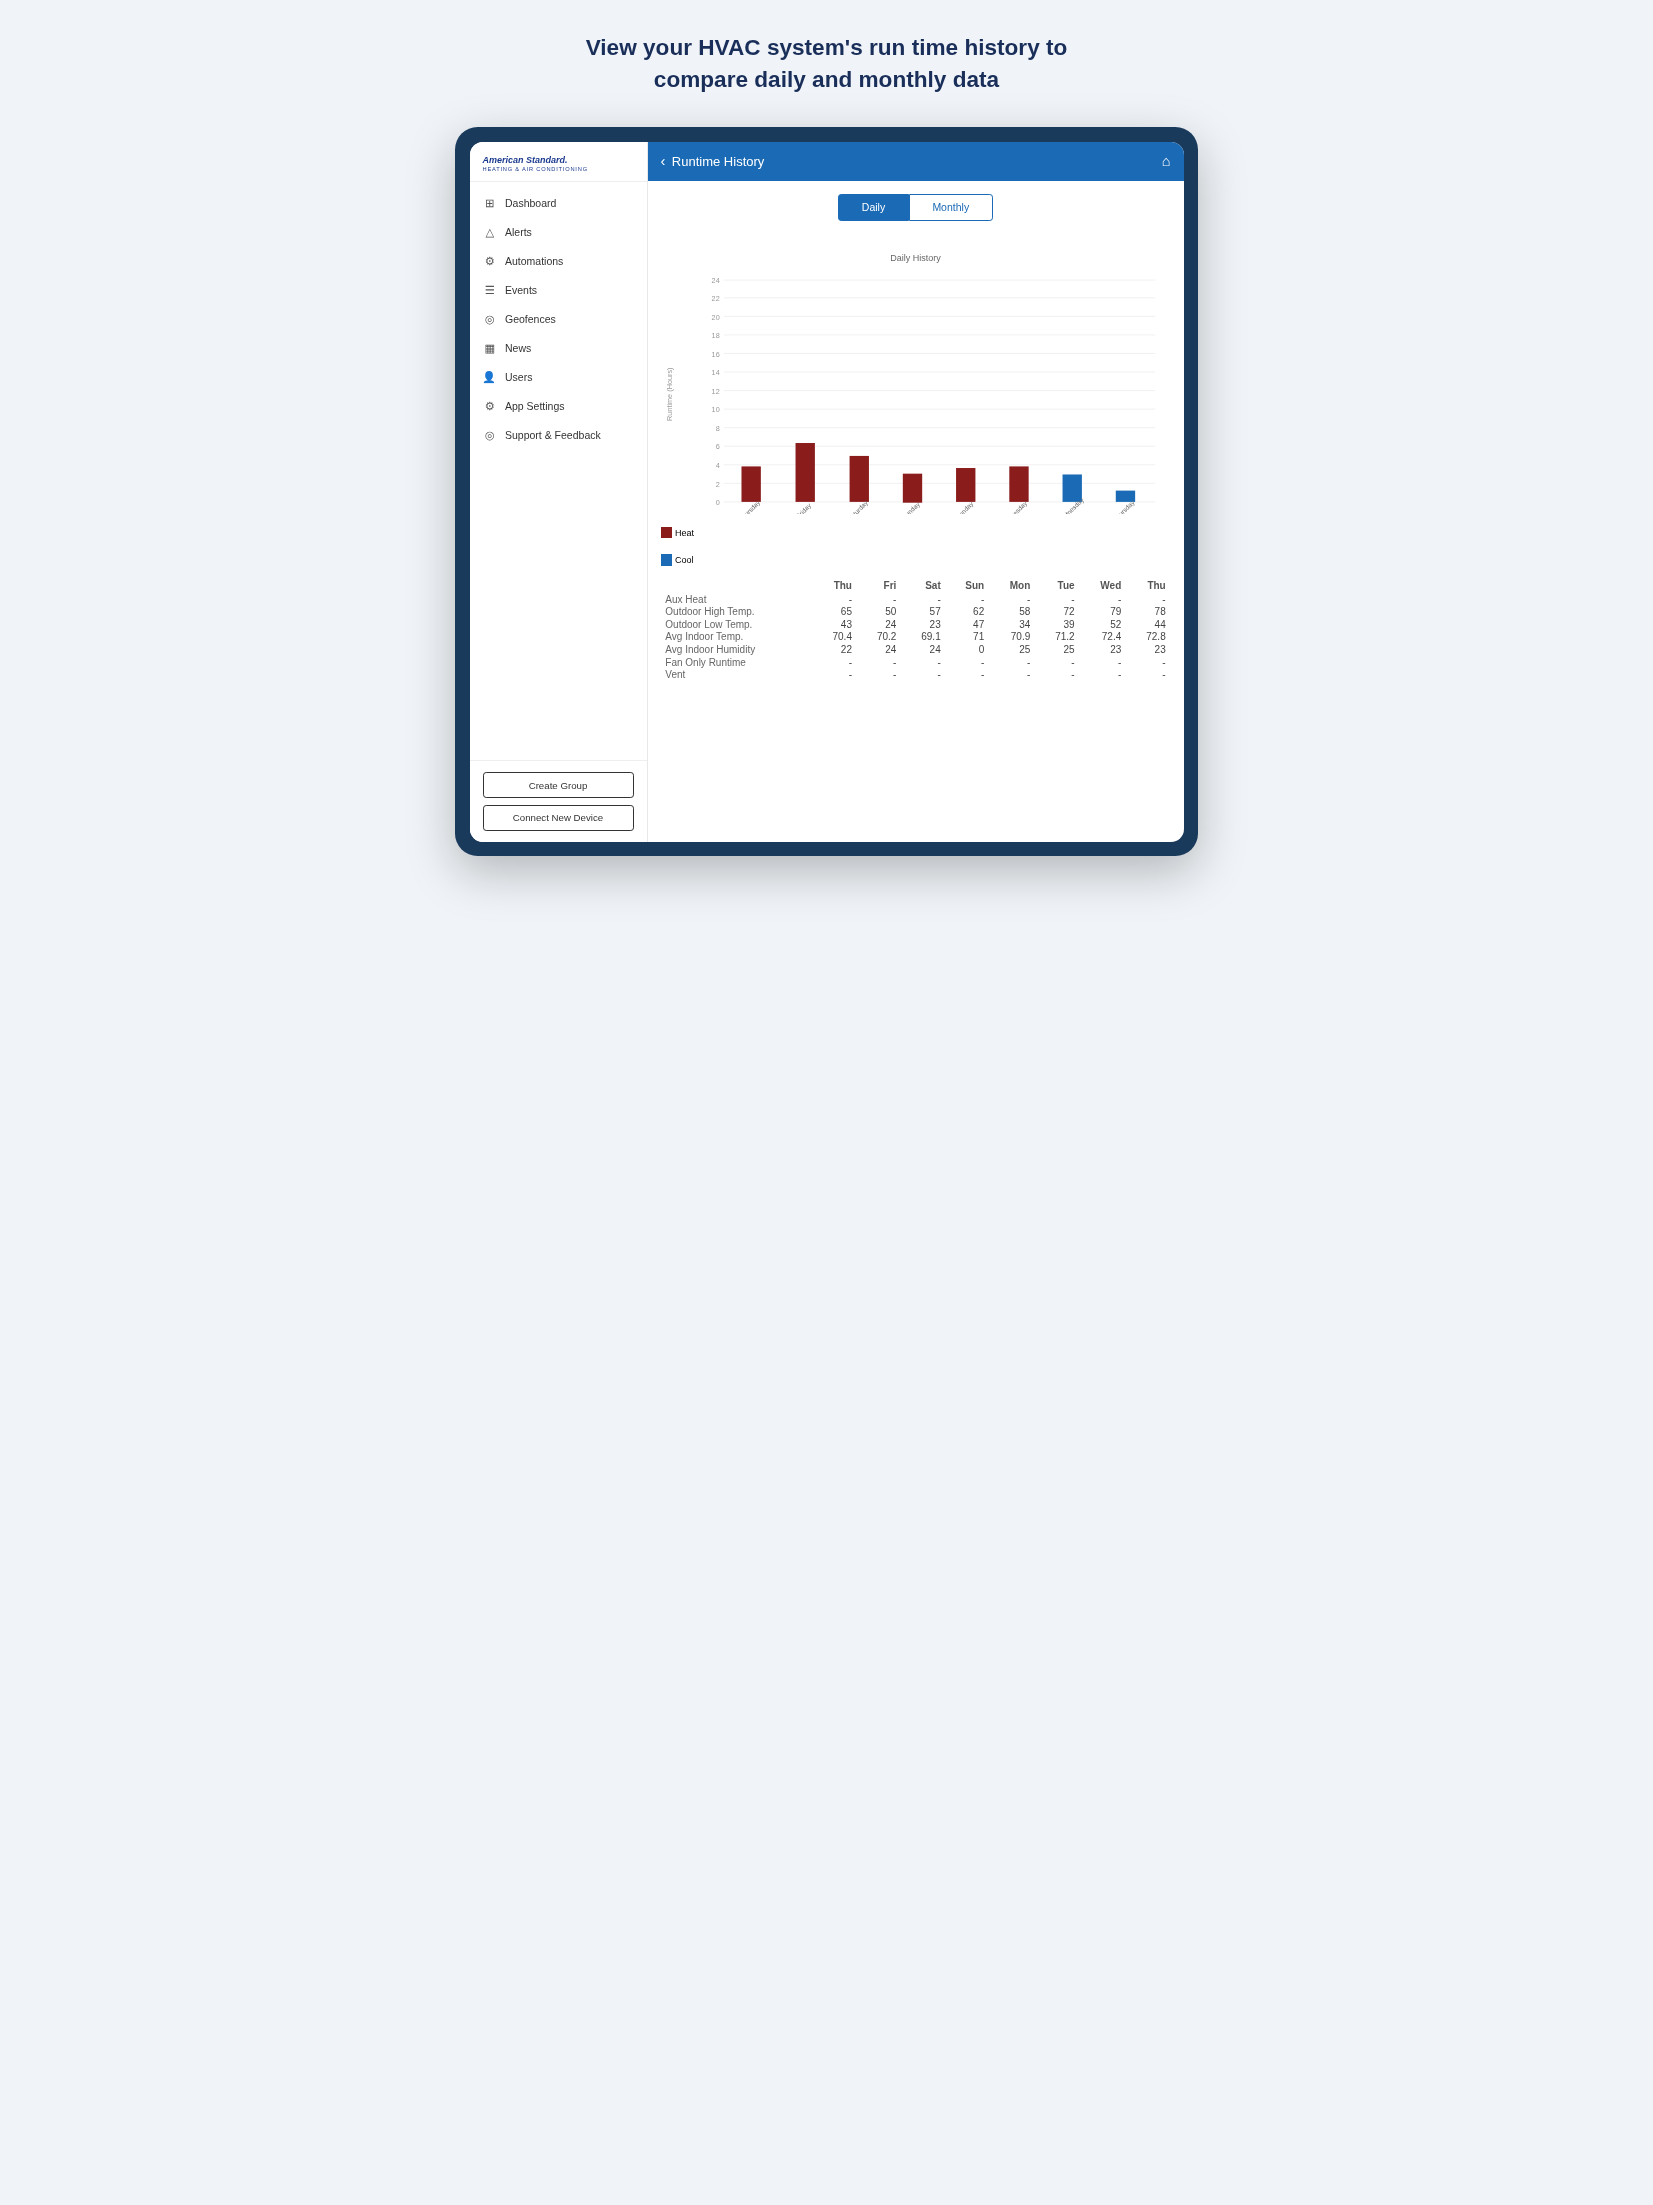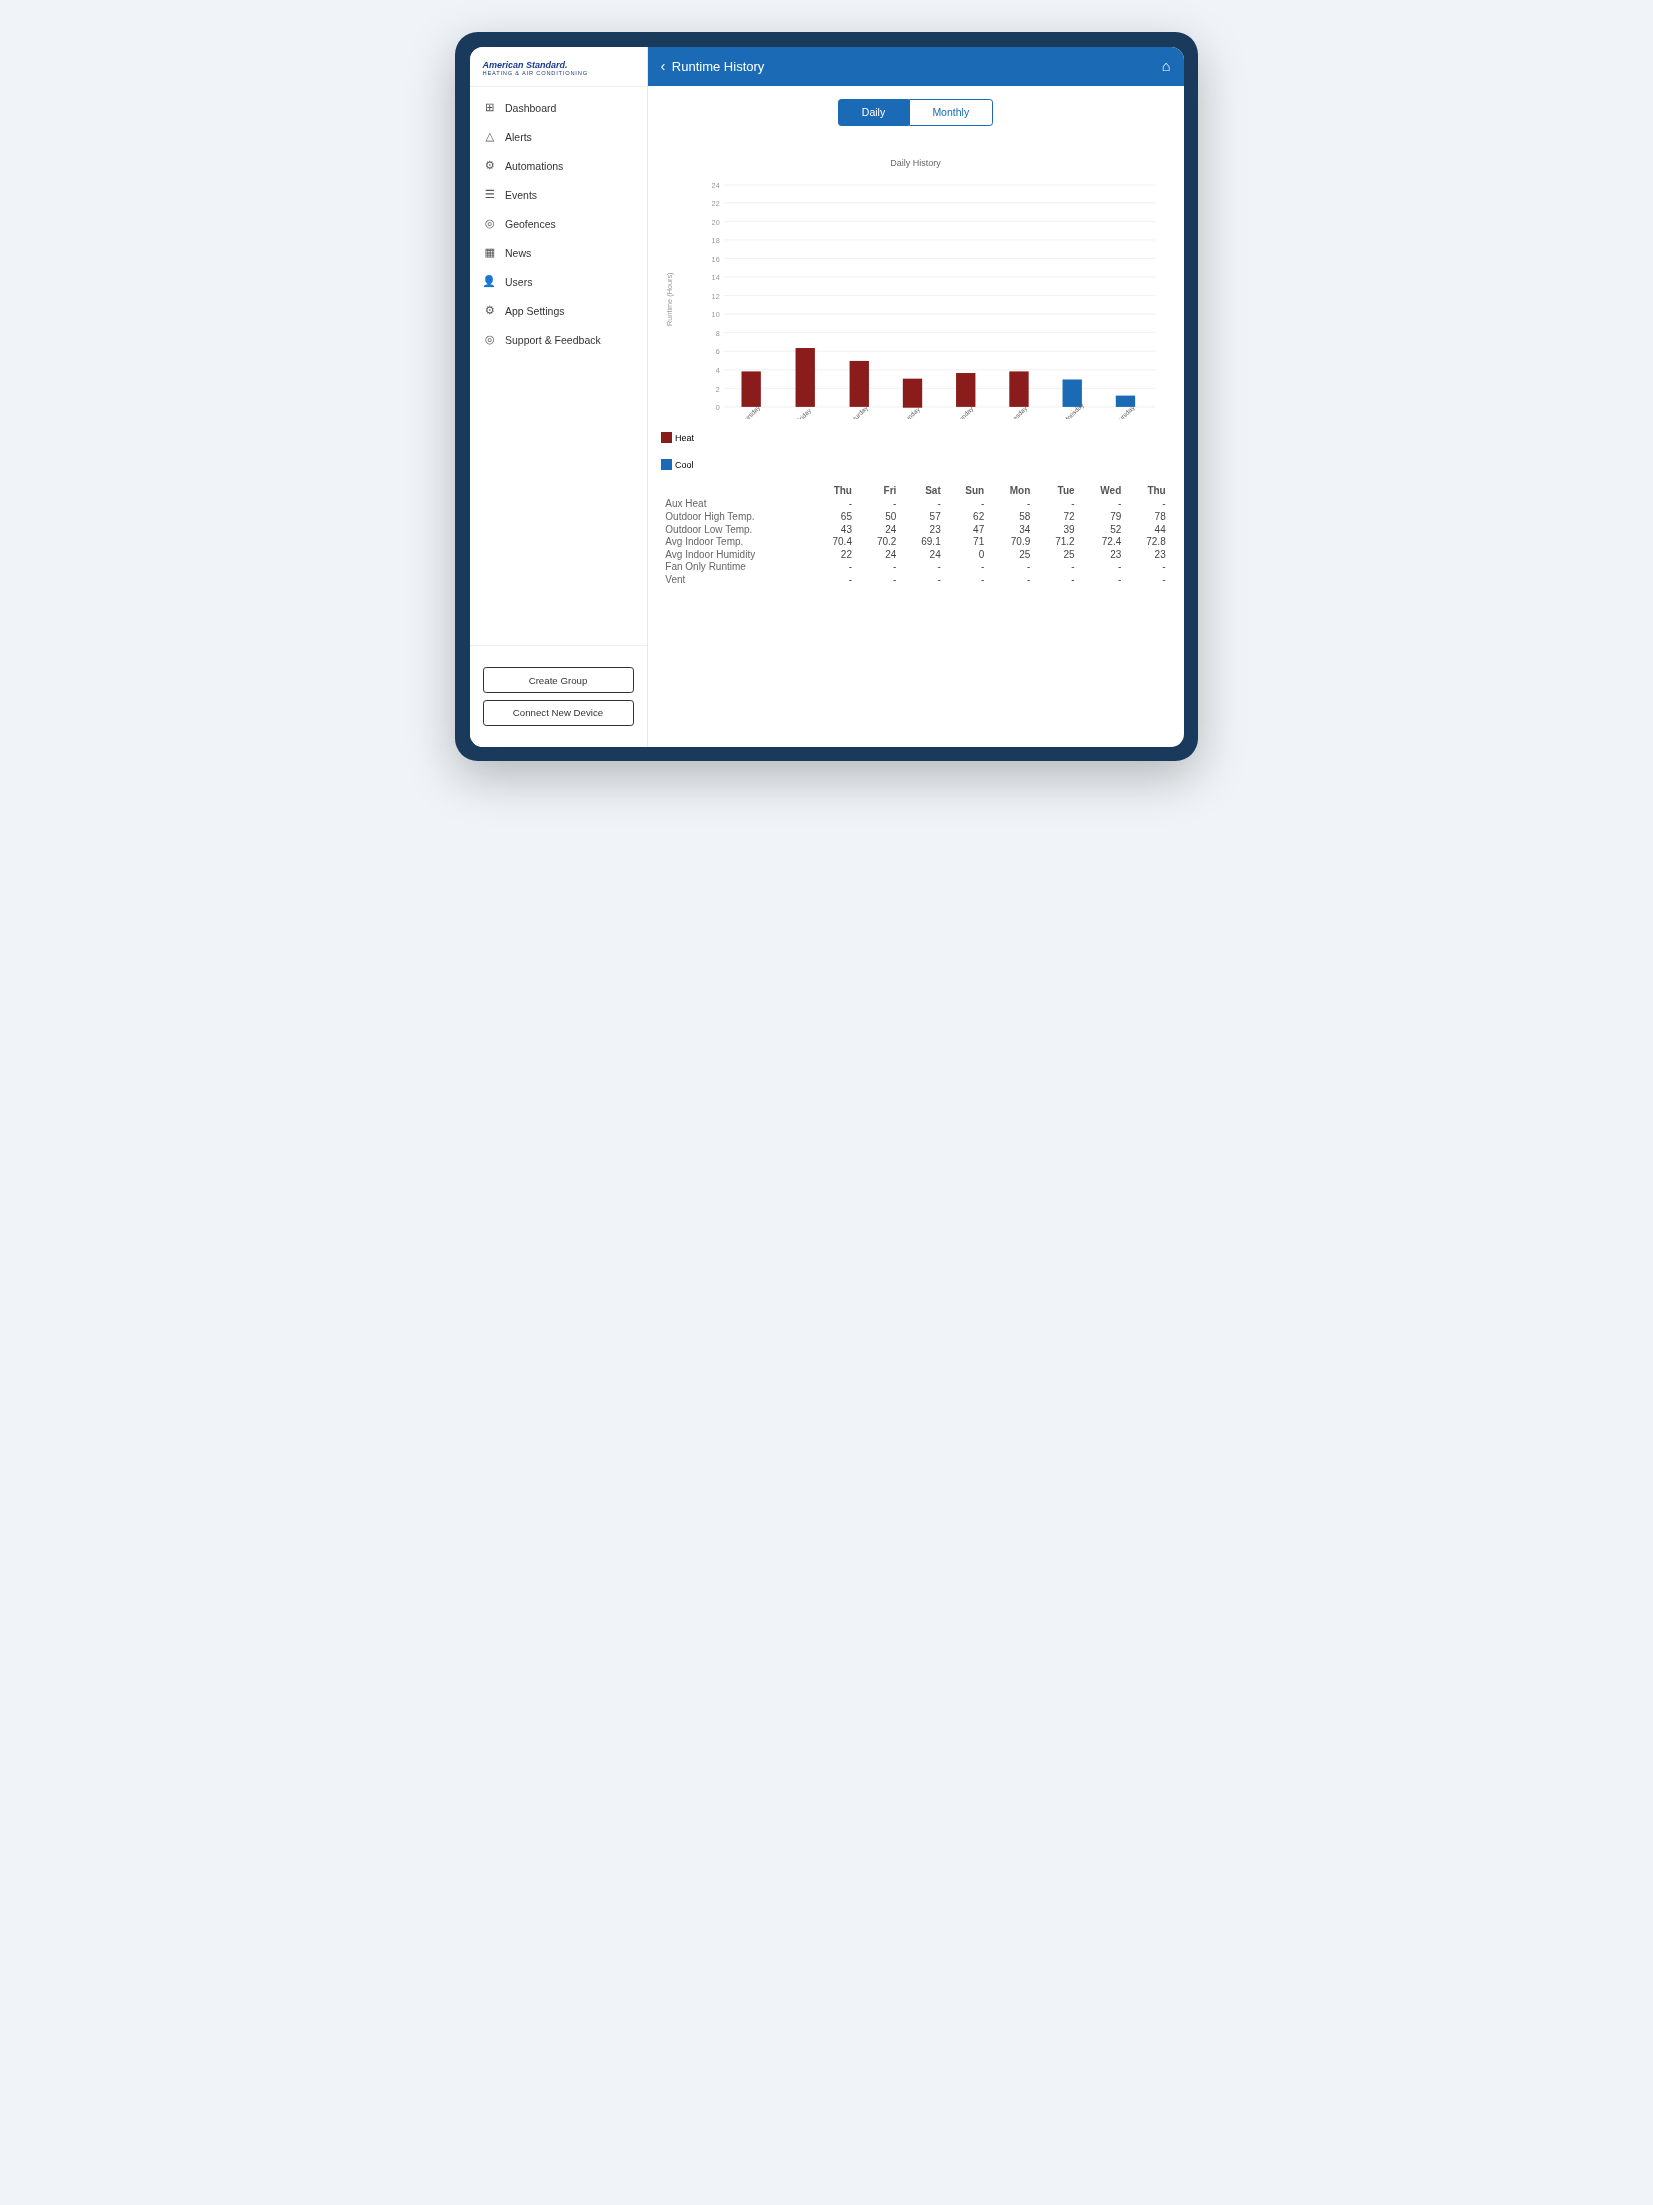--- a/index.html
+++ b/index.html
@@ -84,21 +84,21 @@
       font-size: 10.5px;
       gap: 8px;
     }
     .nav-icon {
       font-size: 11.3px;
       width: 14.5px;
       text-align: center;
       color: #555;
     }
     .sidebar-buttons {
-      padding: 21px 13px;
+      padding: 11px 13px;
       display: flex;
       flex-direction: column;
       gap: 6.5px;
       border-top: 0.8px solid #eee;
     }
     .sidebar-btn {
       border: 0.8px solid #333;
       background: #fff;
       border-radius: 3.2px;
       padding: 6.5px 9.7px;
@@ -231,20 +231,24 @@
       text-align: right;
       padding: 0.8px 4.8px;
       color: #444;
     }
     .data-table td:first-child { text-align: left; color: #666; }
   </style>
 </head>
 <body>
 
 <div class="page-wrapper">
+  <div class="page-title">
+    <span>View your HVAC system's run time history to</span><br>
+    <span>compare daily and monthly data</span>
+  </div>
 
   <div class="tablet-frame">
     <div class="tablet-inner">
       <div class="app-container">
 
         <div class="sidebar">
           <div class="sidebar-logo">
             <div class="logo-text">American Standard.</div>
             <div class="logo-sub">HEATING &amp; AIR CONDITIONING</div>
           </div>

